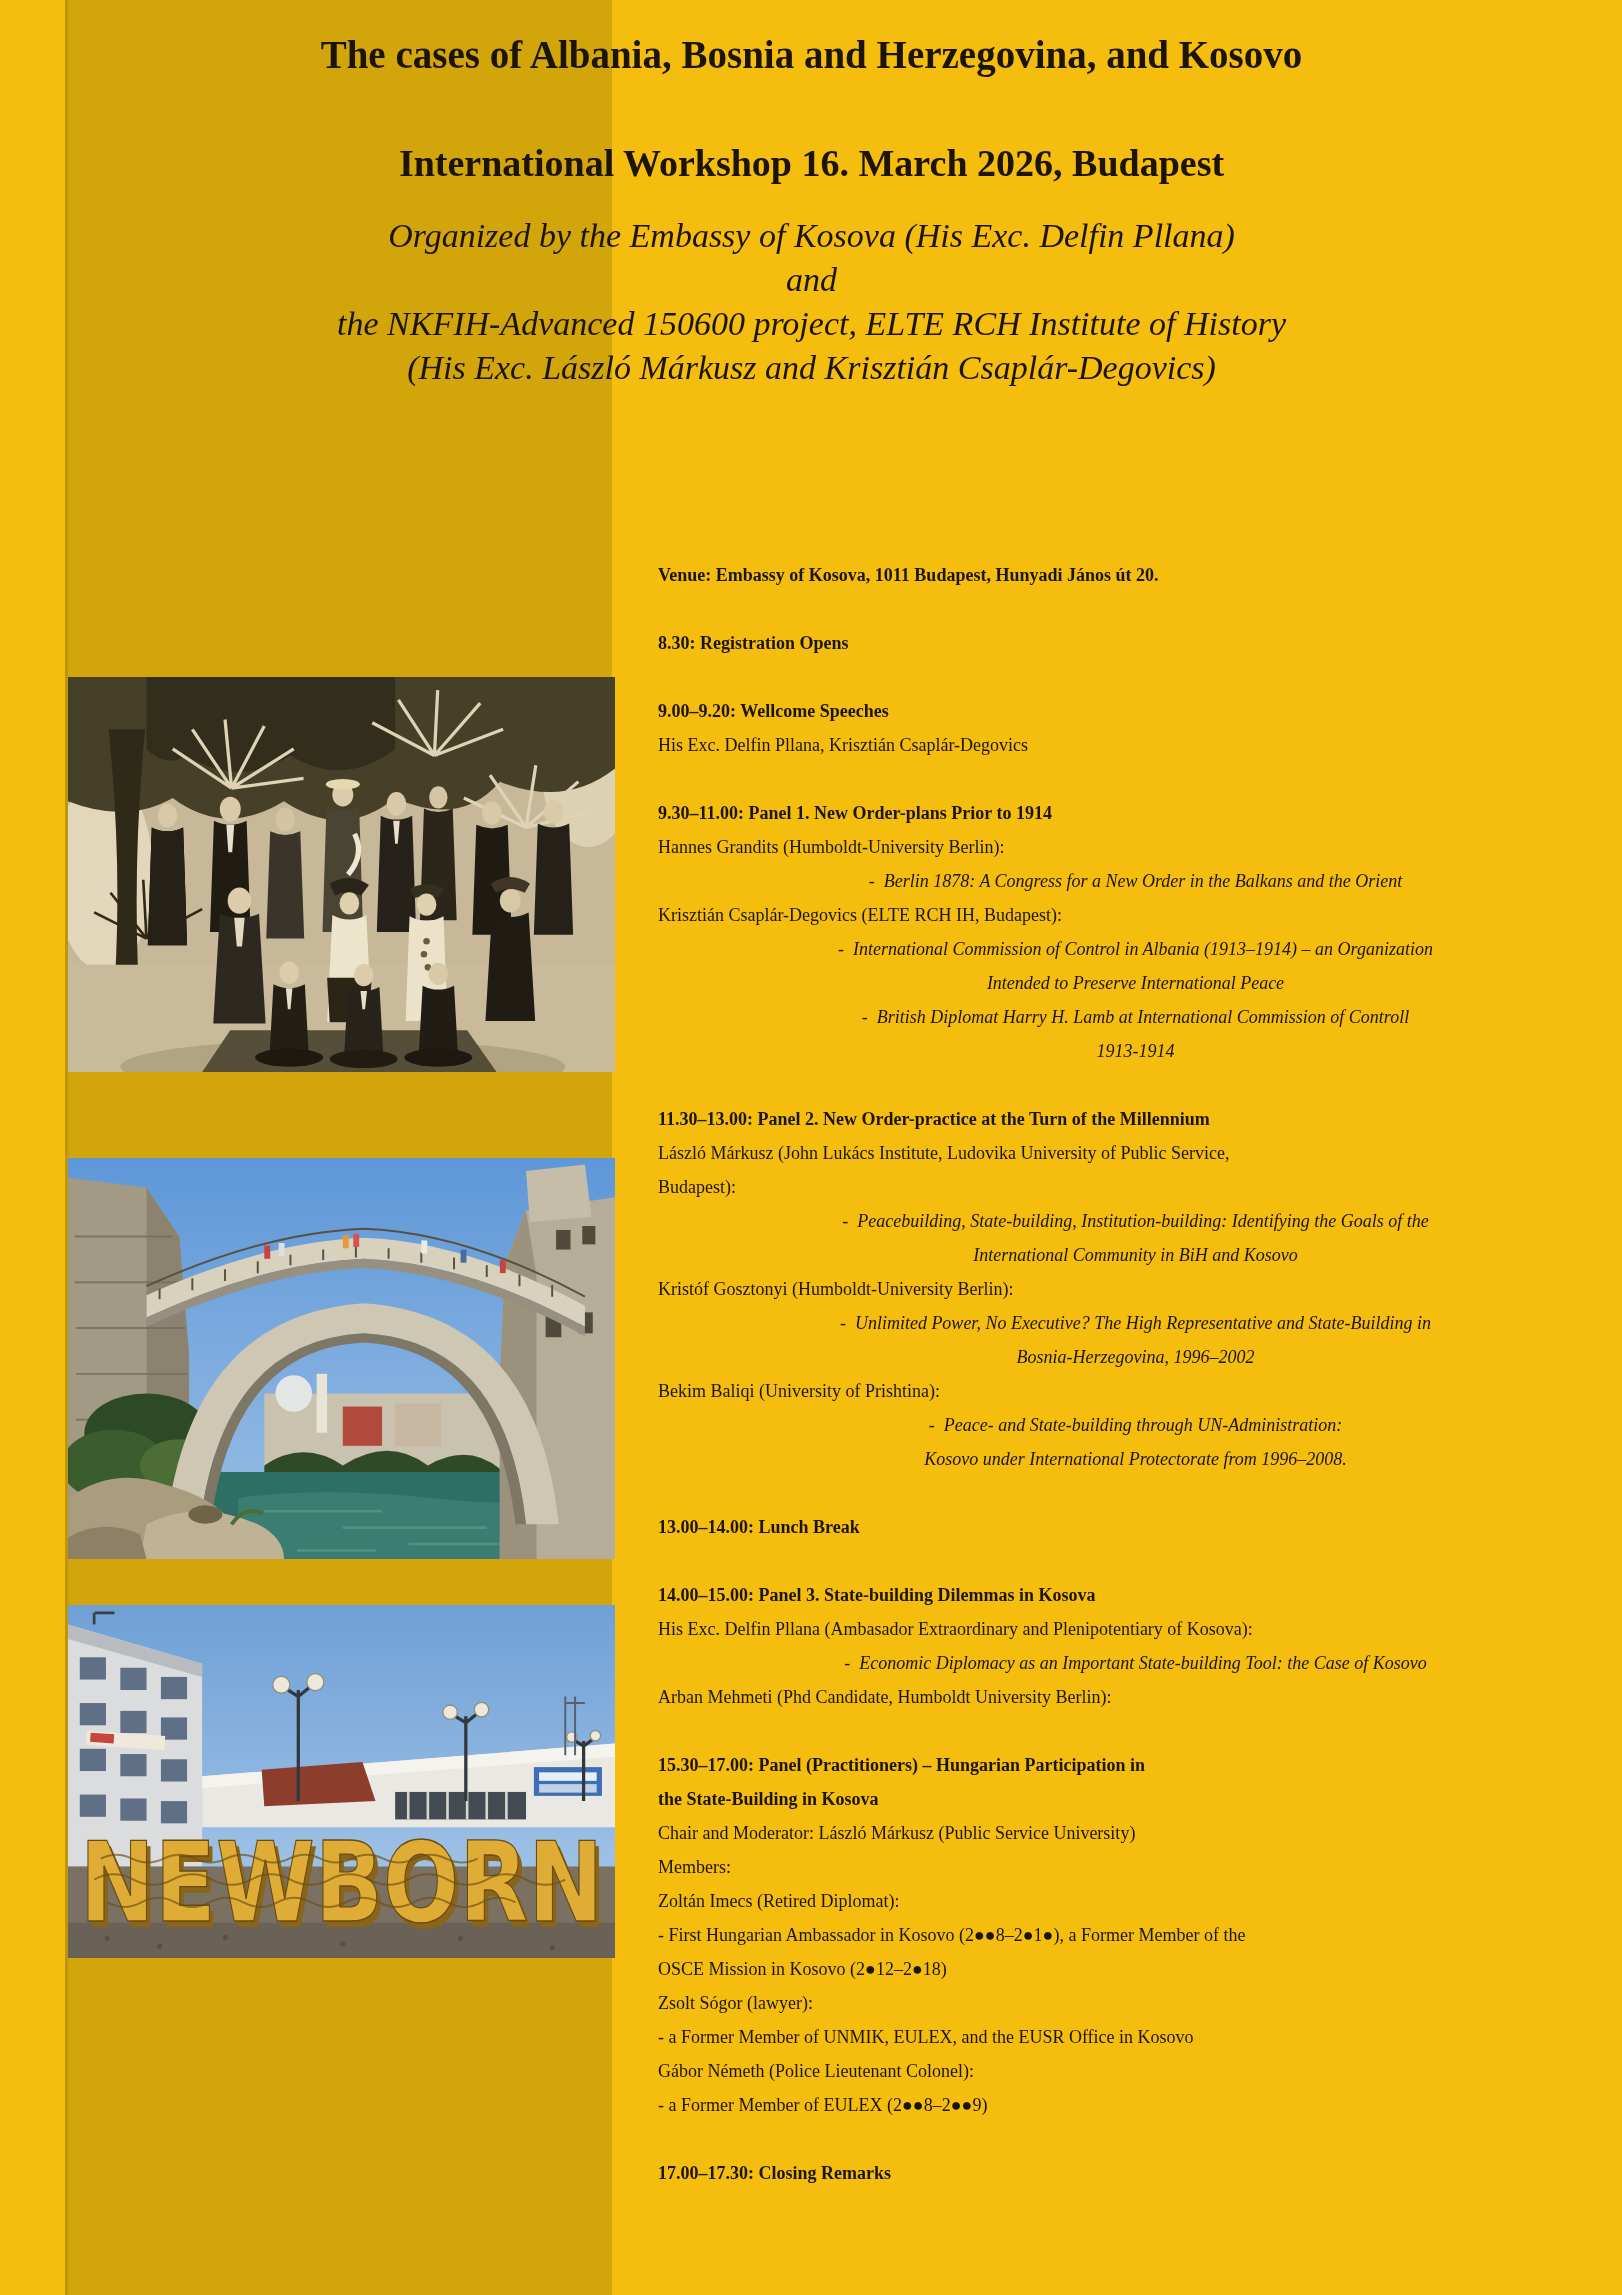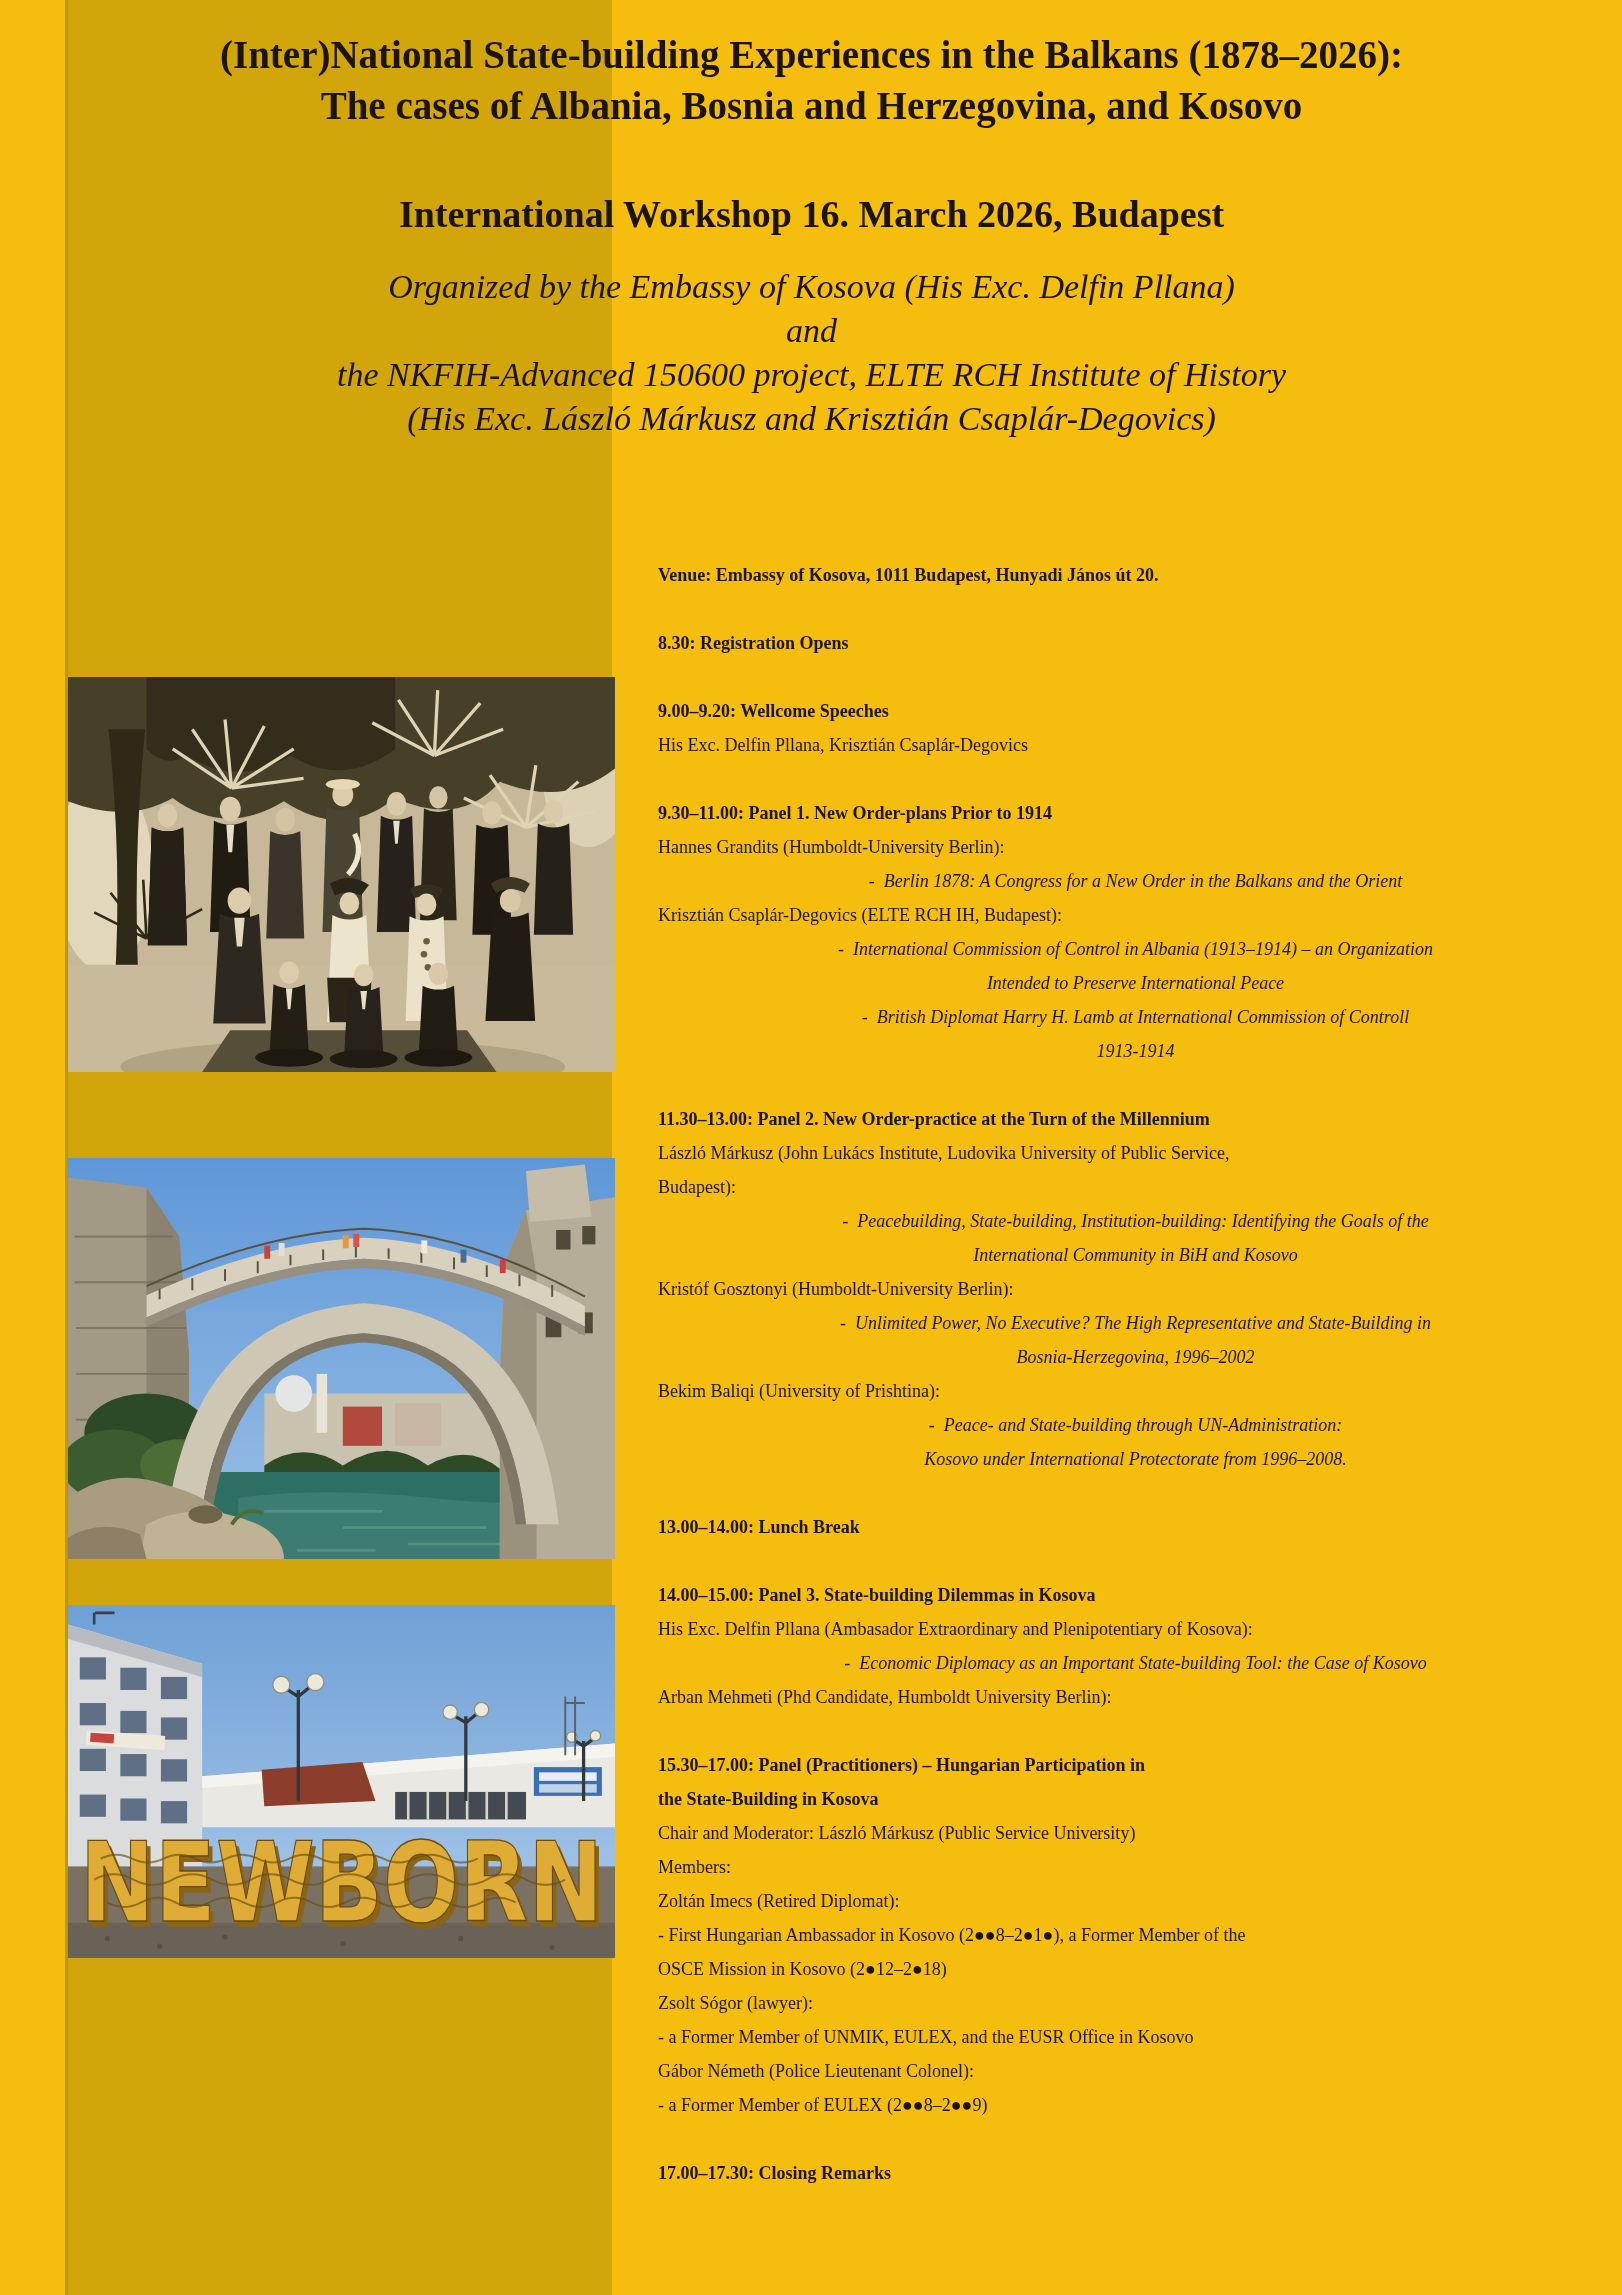--- a/index.html
+++ b/index.html
@@ -293,21 +293,20 @@
           <path d="M40,420 q30,-16 60,0 t60,0 t60,0 t60,0 t60,0 t60,0 t60,0 t60,0 t60,0 t60,0 t60,0 t60,0"></path>
           <path d="M60,455 q26,14 52,0 t52,0 t52,0 t52,0 t52,0 t52,0 t52,0 t52,0 t52,0 t52,0 t52,0 t52,0"></path>
           <path d="M50,388 q24,-12 48,0 t48,0 t48,0 t48,0 t48,0 t48,0 t48,0 t48,0 t48,0 t48,0 t48,0 t48,0"></path>
         </g>
       </g>
     </svg>
   </div>
 
   <div id="header">
     <div class="title">
-      <div>(Inter)National State-building Experiences in the Balkans (1878–2026):</div>
       <div>The cases of Albania, Bosnia and Herzegovina, and Kosovo</div>
     </div>
     <div class="workshop">International Workshop 16. March 2026, Budapest</div>
     <div id="organizers">
         <div>Organized by the Embassy of Kosova (His Exc. Delfin Pllana)</div>
         <div>and</div>
         <div>the NKFIH-Advanced 150600 project, ELTE RCH Institute of History</div>
         <div>(His Exc. László Márkusz and Krisztián Csaplár-Degovics)</div>
       </div>
   </div>

